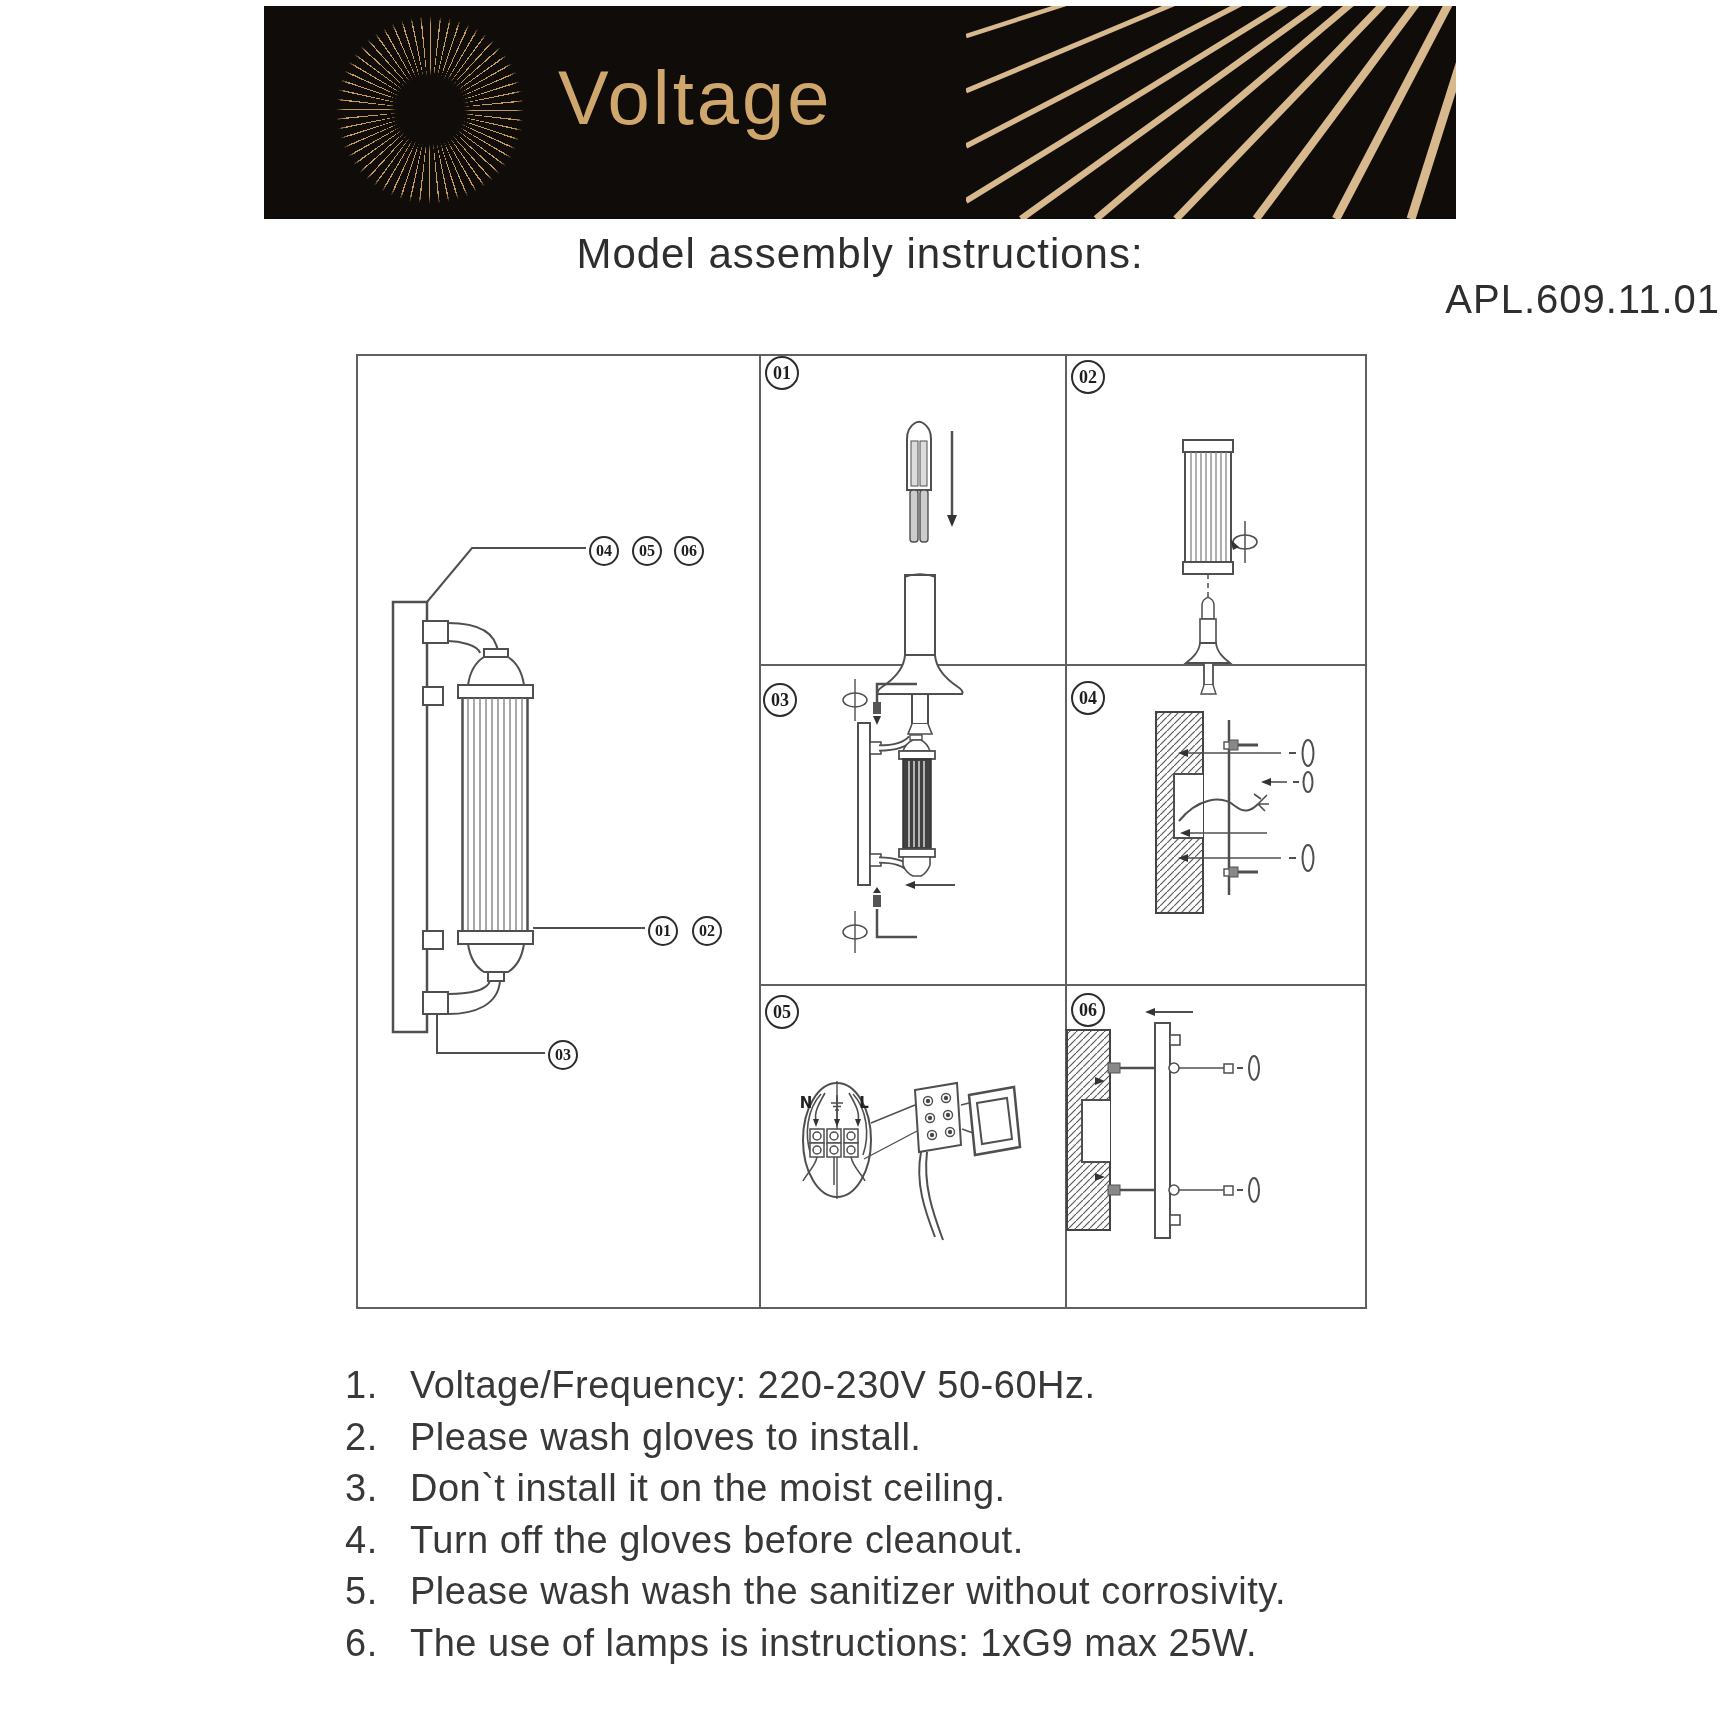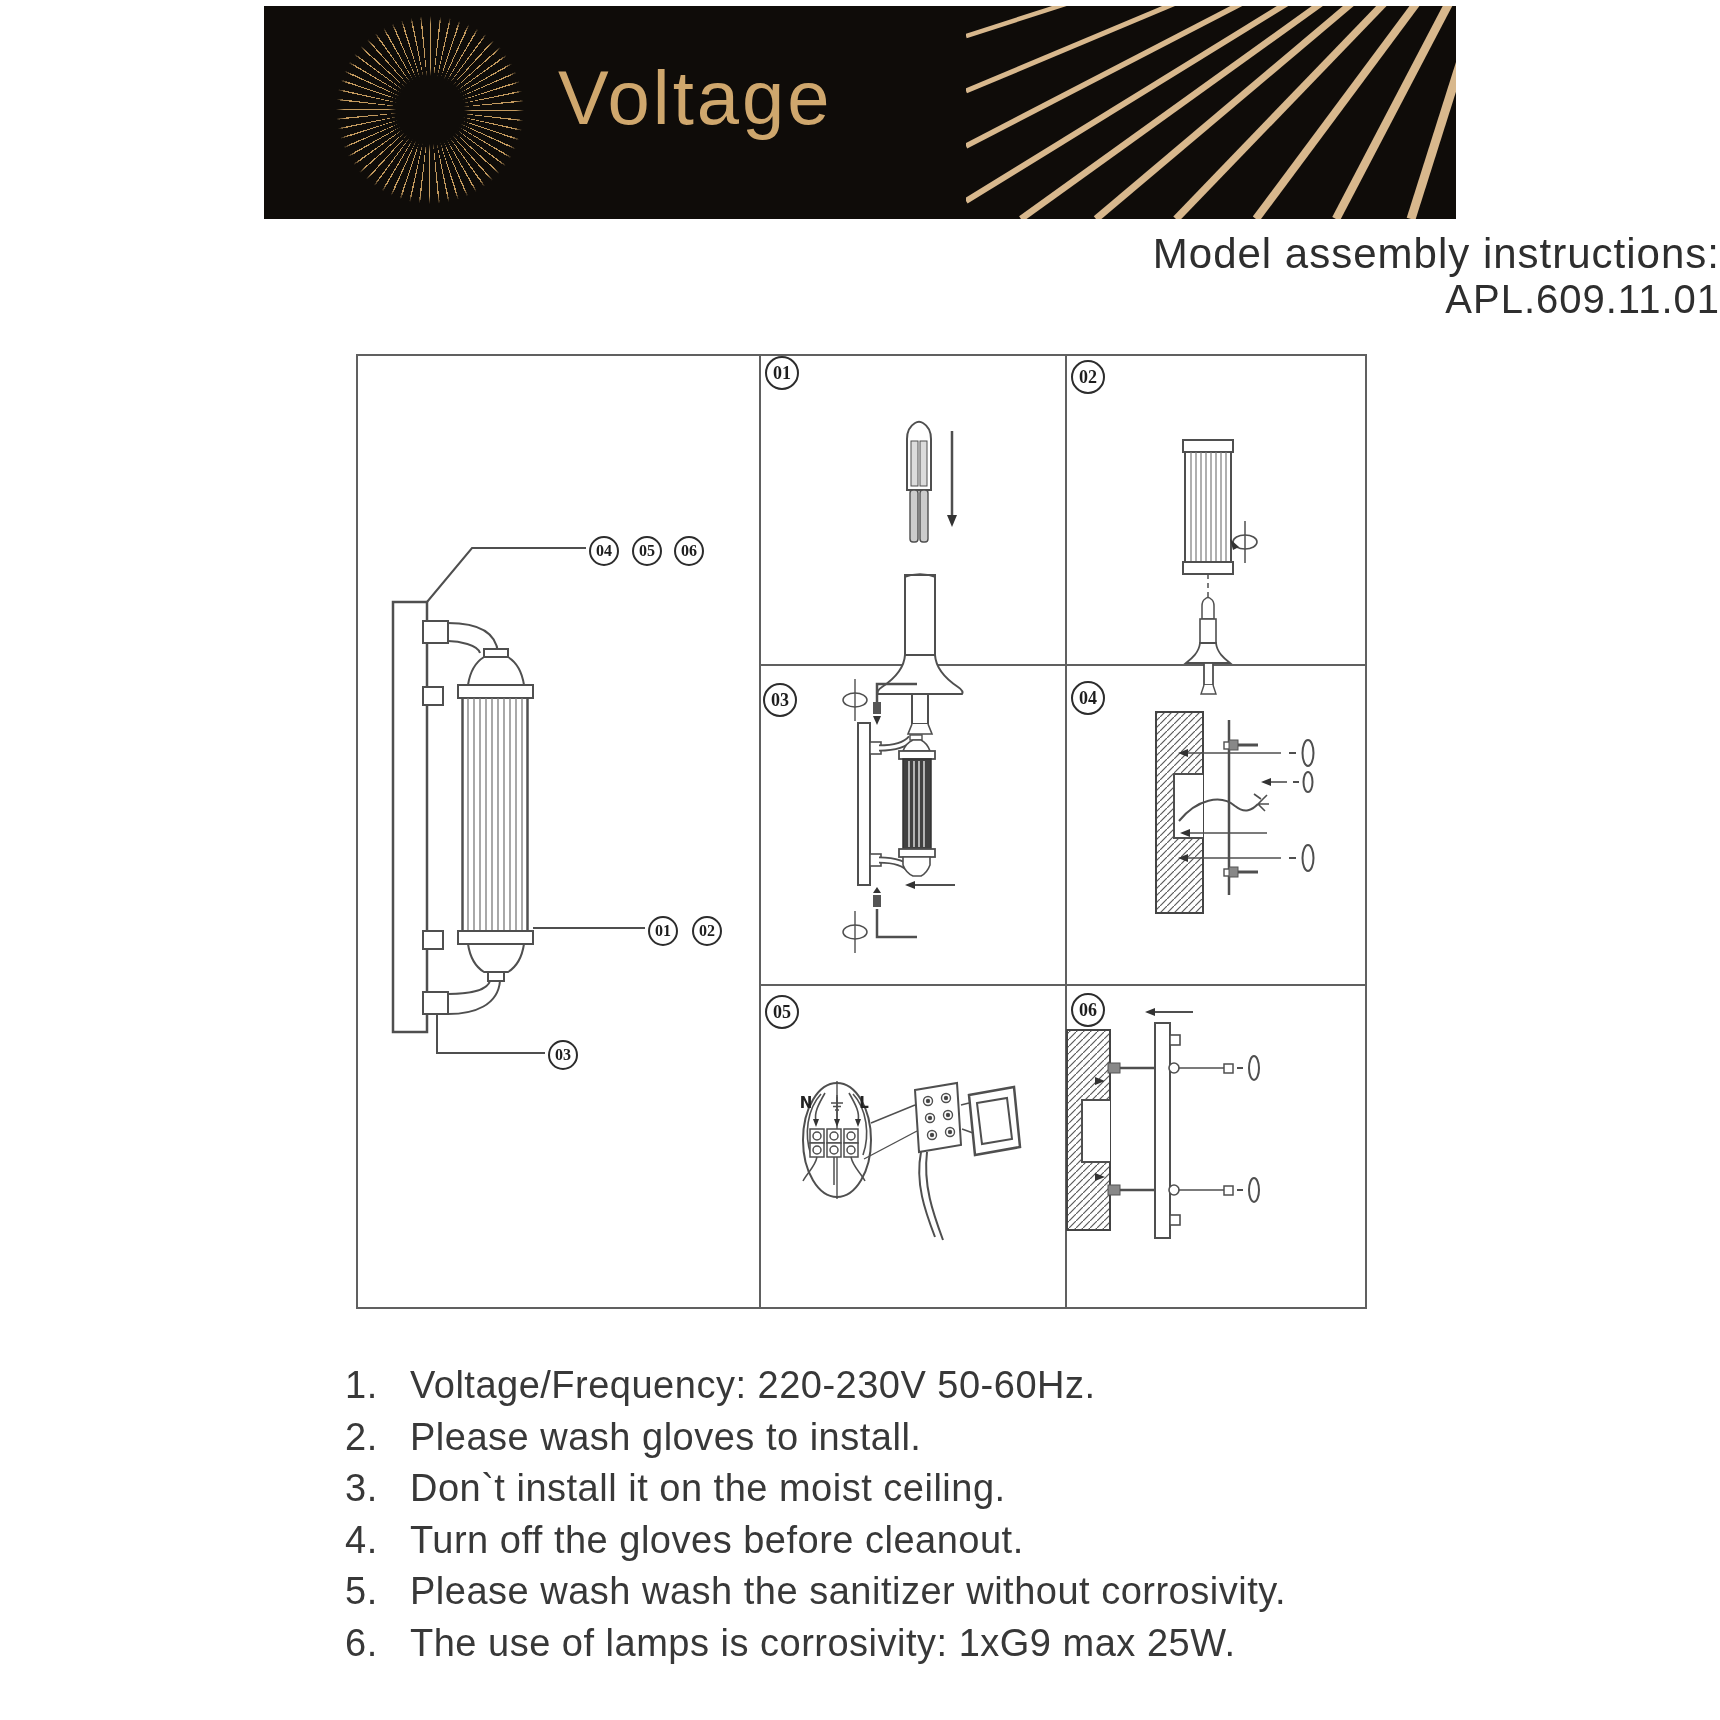--- a/index.html
+++ b/index.html
@@ -12,21 +12,21 @@
           background:#0f0c09;overflow:hidden;}
   .sunburst{position:absolute;left:66px;top:4px;width:200px;height:200px;border-radius:50%;
             background:repeating-conic-gradient(#c49a5e 0deg 0.9deg, transparent 0.9deg 6deg);
             -webkit-mask:radial-gradient(circle, transparent 0 34px, #000 42px 86px, transparent 94px);
             mask:radial-gradient(circle, transparent 0 34px, #000 42px 86px, transparent 94px);}
   .brand{position:absolute;left:294px;top:48px;color:#cfa76d;font-size:76px;
          letter-spacing:3px;font-family:"Liberation Sans", sans-serif;font-weight:400;}
   .rays{position:absolute;right:0;top:0;width:490px;height:213px;}
 
   
-  .title1{position:absolute;left:0;top:230px;width:1720px;text-align:right;
+  .title1{position:absolute;left:0;top:230px;width:1720px;text-align:center;
           font-size:42px;color:#2e2e2e;letter-spacing:1px;}
   .title2{position:absolute;left:0;top:277px;width:1720px;text-align:right;
           font-size:40px;color:#2e2e2e;letter-spacing:1px;}
 
   
   .badge{position:absolute;width:34px;height:34px;border:2px solid #2c2c2c;border-radius:50%;
          box-sizing:border-box;display:flex;align-items:center;justify-content:center;
          font-family:"Liberation Serif", serif;font-weight:700;font-size:18px;color:#1d1d1d;
          background:#ffffff;}
   .callout{position:absolute;width:30px;height:30px;border:2px solid #2c2c2c;border-radius:50%;
@@ -358,17 +358,17 @@
     <div class="li-row">
       <span class="li-num">4.</span>
       <span class="li-text">Turn off the gloves before cleanout.</span>
     </div>
     <div class="li-row">
       <span class="li-num">5.</span>
       <span class="li-text">Please wash wash the sanitizer without corrosivity.</span>
     </div>
     <div class="li-row">
       <span class="li-num">6.</span>
-      <span class="li-text">The use of lamps is corrosivity: 1xG9 max 25W.</span>
+      <span class="li-text">The use of lamps is instructions: 1xG9 max 25W.</span>
     </div>
   </div>
 
 </div>
 
 </body></html>

